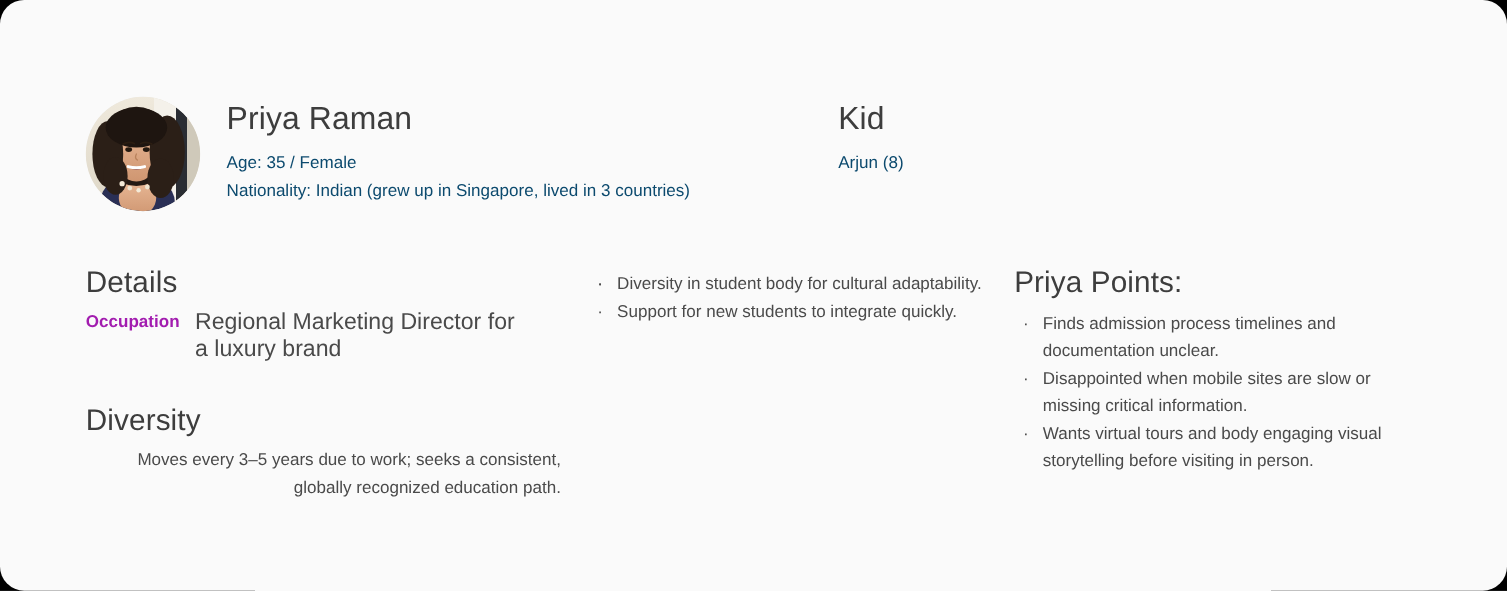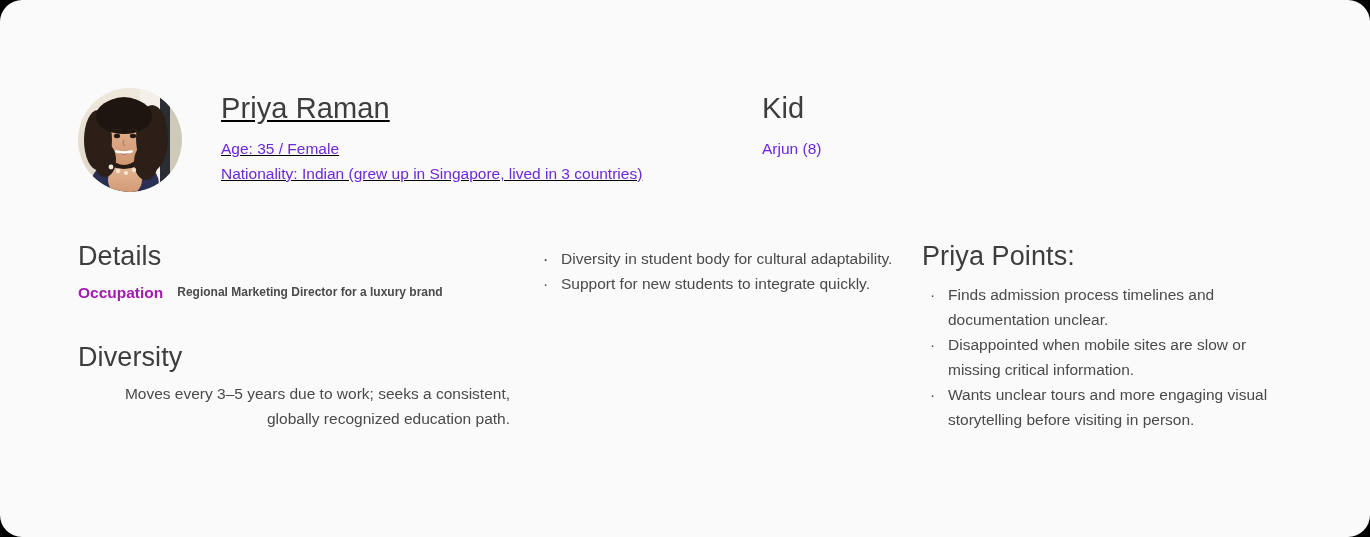--- a/index.html
+++ b/index.html
@@ -37,44 +37,43 @@
     width: 104px;
     height: 104px;
     border-radius: 50%;
     overflow: hidden;
     background: #e9e6df;
   }
   #avatar svg { display: block; width: 104px; height: 104px; }
 
   #identity-block {
     position: absolute;
-    left: 143px;
+    left: 128px;
     top: 0px;
     width: 560px;
-    text-decoration: underline;
   }
   #kid-block {
     position: absolute;
     left: 684px;
     top: 0px;
     width: 300px;
   }
 
   .person-name {
     font-size: 29px;
     font-weight: 400;
     color: #3d3d3d;
     line-height: 40px;
     letter-spacing: 0.1px;
     white-space: nowrap;
   }
   .meta-line {
     font-size: 15.5px;
     font-weight: 400;
-    color: #6d28d9;
+    color: #0c4a6e;
     line-height: 24.5px;
     white-space: nowrap;
   }
   #identity-meta { margin-top: 9px; }
   #kid-meta { margin-top: 9px; }
 
   
   #persona-body {
     position: absolute;
     left: 0;
@@ -105,22 +104,22 @@
   }
   .detail-label {
     font-size: 15.5px;
     font-weight: 700;
     color: #a21caf;
     line-height: 25px;
     white-space: nowrap;
     flex: 0 0 auto;
   }
   .detail-value {
-    font-size: 12px;
-    font-weight: 700;
+    font-size: 21px;
+    font-weight: 400;
     color: #4a4a4a;
     line-height: 25px;
     max-width: 300px;
   }
 
   #background-heading-wrap { margin-top: 34px; }
 
   .body-paragraph {
     font-size: 15.5px;
     font-weight: 400;
@@ -241,18 +240,18 @@
           <li><span class="bullet-dot">·</span><span>Diversity in student body for cultural adaptability.</span></li>
           <li><span class="bullet-dot">·</span><span>Support for new students to integrate quickly.</span></li>
         </ul>
     </div>
 
     <div class="column" id="col-pains">
       <div class="section-heading">Priya Points:</div>
       <ul class="bullet-list" id="pains-list">
           <li><span class="bullet-dot">·</span><span>Finds admission process timelines and documentation unclear.</span></li>
           <li><span class="bullet-dot">·</span><span>Disappointed when mobile sites are slow or missing critical information.</span></li>
-          <li><span class="bullet-dot">·</span><span>Wants unclear tours and more engaging visual storytelling before visiting in person.</span></li>
+          <li><span class="bullet-dot">·</span><span>Wants virtual tours and body engaging visual storytelling before visiting in person.</span></li>
         </ul>
     </div>
 
   </div>
 </div>
 
 </body></html>

